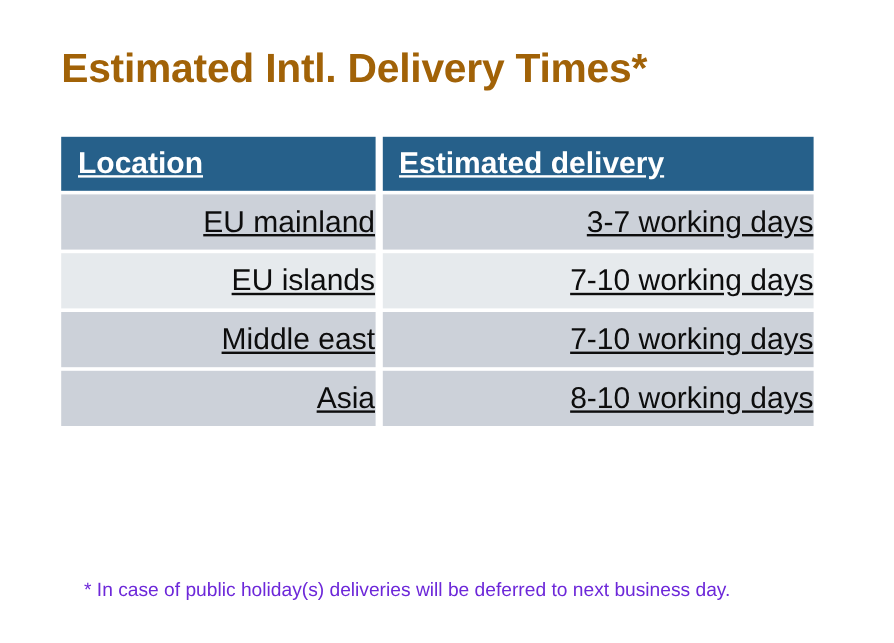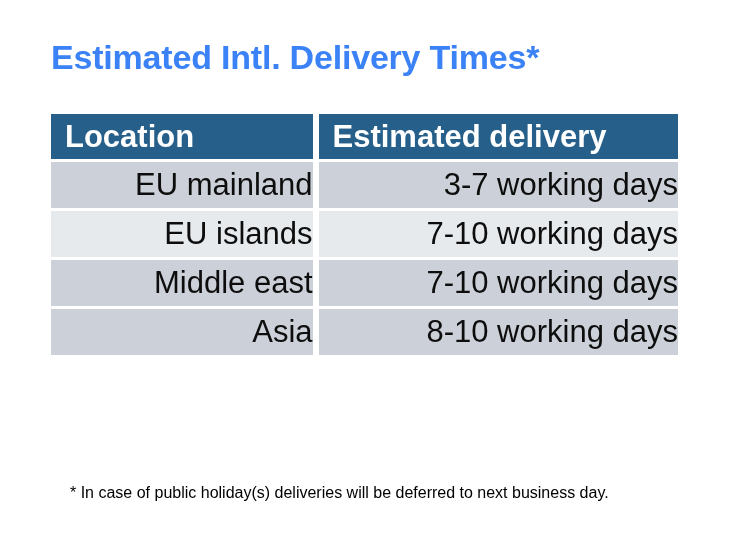--- a/index.html
+++ b/index.html
@@ -23,21 +23,21 @@
   }
 
   
   .page-title {
     position: absolute;
     left: 51px;
     top: 36px;
     font-size: 34px;
     line-height: 42px;
     font-weight: 700;
-    color: #3b82f6;
+    color: #a16207;
     letter-spacing: -0.2px;
     white-space: nowrap;
   }
 
   
   .delivery-table {
     position: absolute;
     left: 51px;
     top: 114px;
     width: 639px;
@@ -46,24 +46,25 @@
     table-layout: fixed;
   }
 
   .delivery-table th,
   .delivery-table td {
     padding: 0 0 0 14px;
     margin: 0;
     text-align: left;
     vertical-align: middle;
     height: 46px;
-    font-size: 31px;
+    font-size: 25px;
     line-height: 46px;
     white-space: nowrap;
     overflow: hidden;
+    text-decoration: underline;
   }
 
   .col-location  { width: 259px; }
   .col-estimated { width: 356px; }
 
   .delivery-table thead th {
     background: #26608a;
     color: #ffffff;
     font-weight: 700;
     height: 45px;
@@ -86,21 +87,21 @@
     top: -3px;
   }
 
   
   .footnote {
     position: absolute;
     left: 70px;
     top: 482px;
     font-size: 16px;
     line-height: 22px;
-    color: #000000;
+    color: #6d28d9;
     white-space: nowrap;
   }
 </style>
 </head>
 <body>
 
 <div class="page">
 
   <div class="page-title">Estimated Intl. Delivery Times*</div>
 

